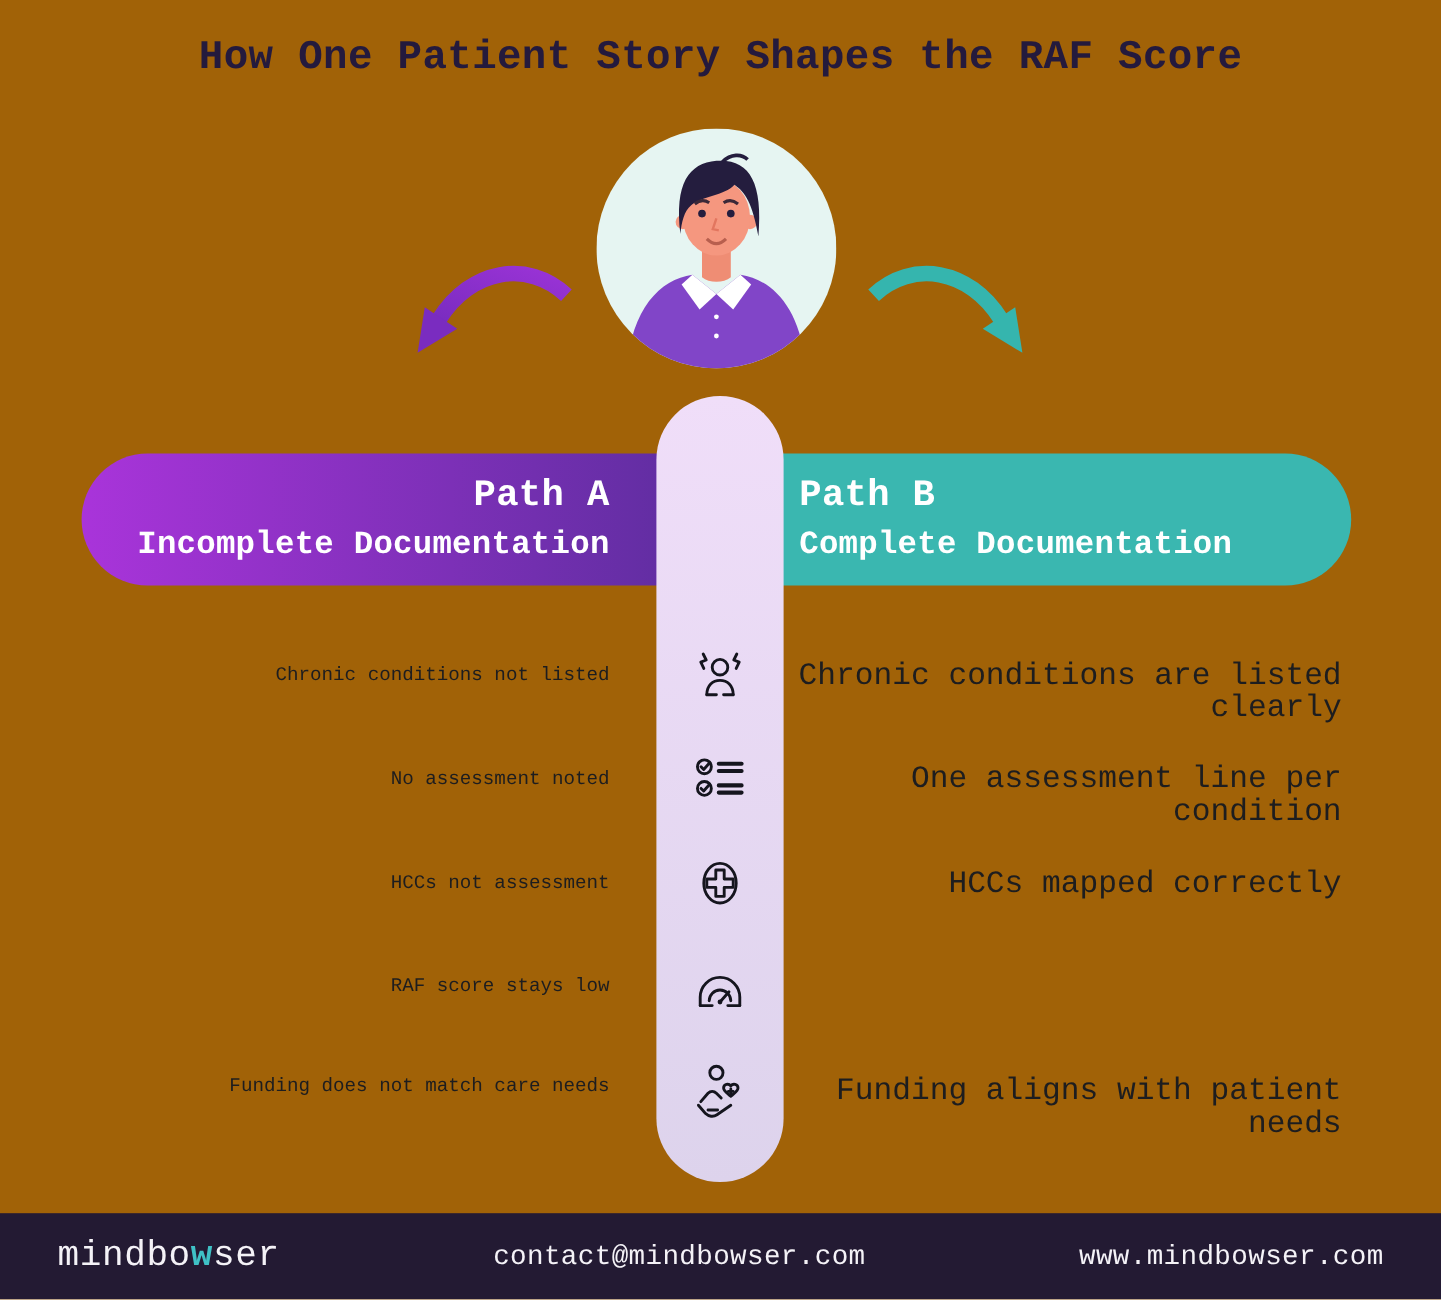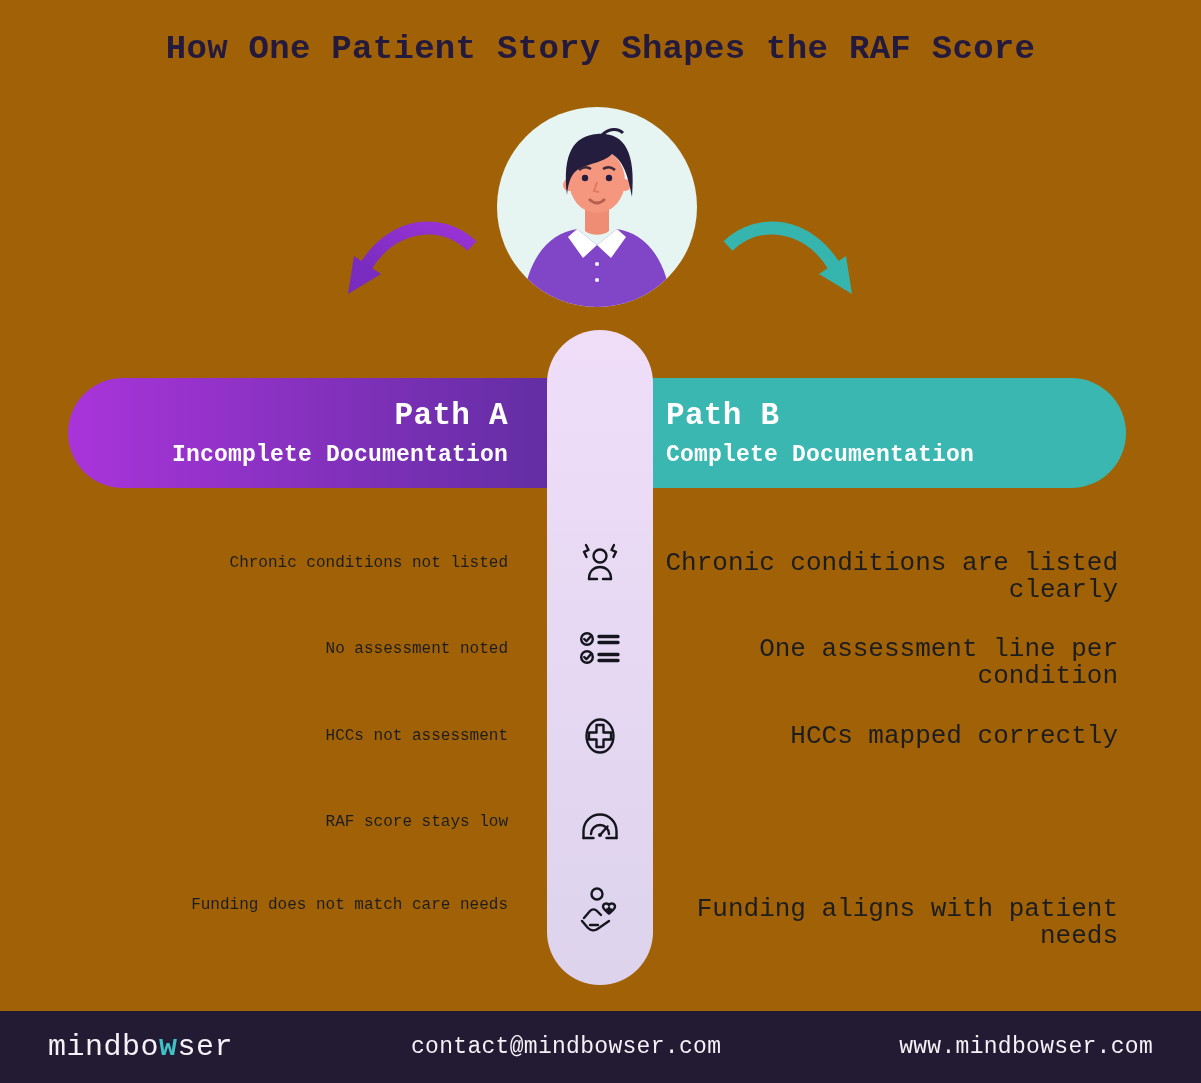--- a/index.html
+++ b/index.html
@@ -31,21 +31,21 @@
   .bar-a {
     left:68px; width:535px; border-radius:61px 0 0 61px;
     background:linear-gradient(90deg,#a934da 0%,#5b2d9d 100%);
     align-items:flex-end; padding-right:95px; text-align:right;
   }
   .bar-b {
     left:584px; width:542px; border-radius:0 61px 61px 0;
     background:#3ab7b0; align-items:flex-start; padding-left:82px; text-align:left;
   }
   .path-name { font-size:31px; font-weight:700; letter-spacing:.3px; }
-  .path-sub  { font-size:23px; font-weight:700; margin-top:9px; letter-spacing:.2px; }
+  .path-sub  { font-size:27px; font-weight:700; margin-top:9px; letter-spacing:.2px; }
 
   .row-left {
     position:absolute; left:68px; width:440px; text-align:right;
     font-size:16px; color:#1d1d1f; line-height:27px;
   }
   .row-right {
     position:absolute; left:656px; width:462px; text-align:right;
     font-size:26px; color:#1d1d1f; line-height:27px;
   }
 

